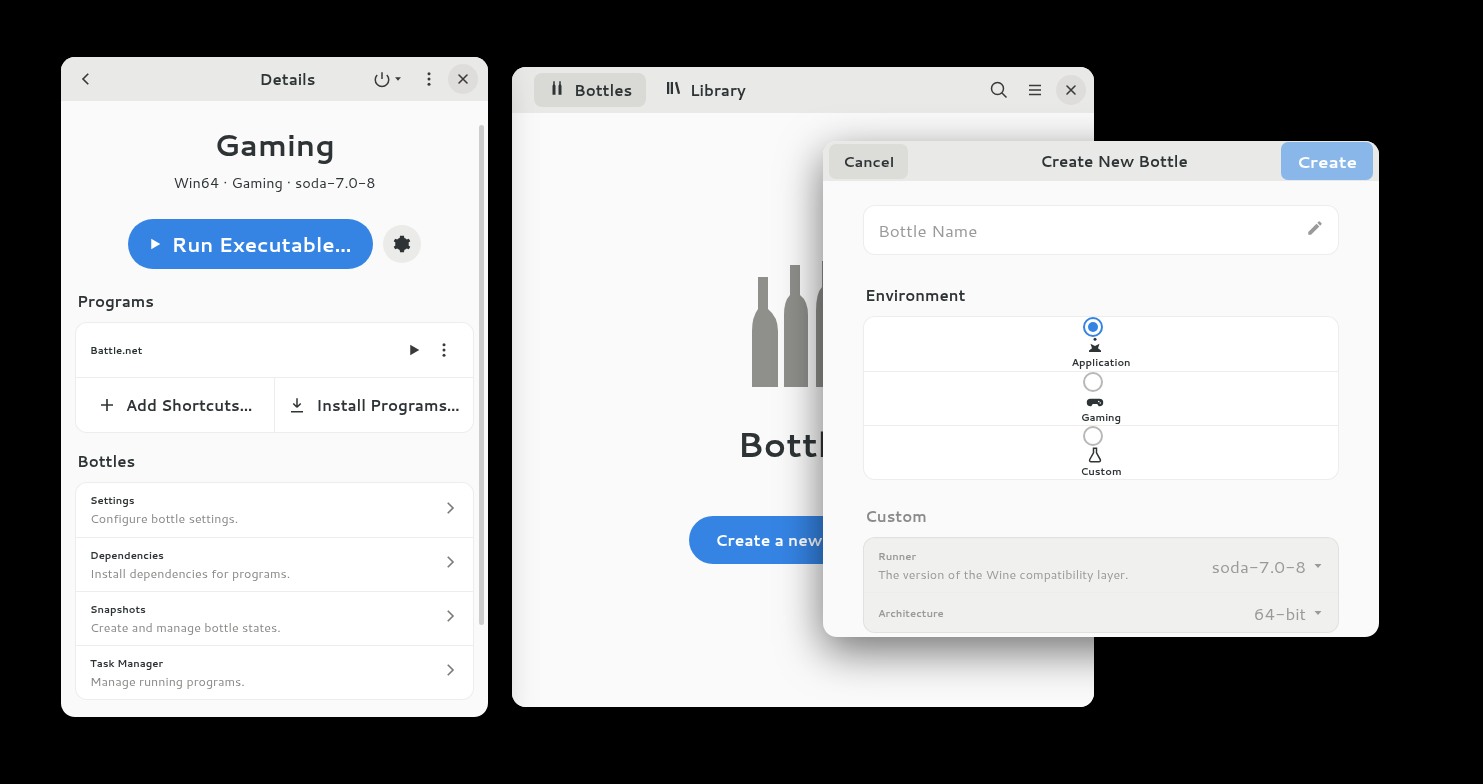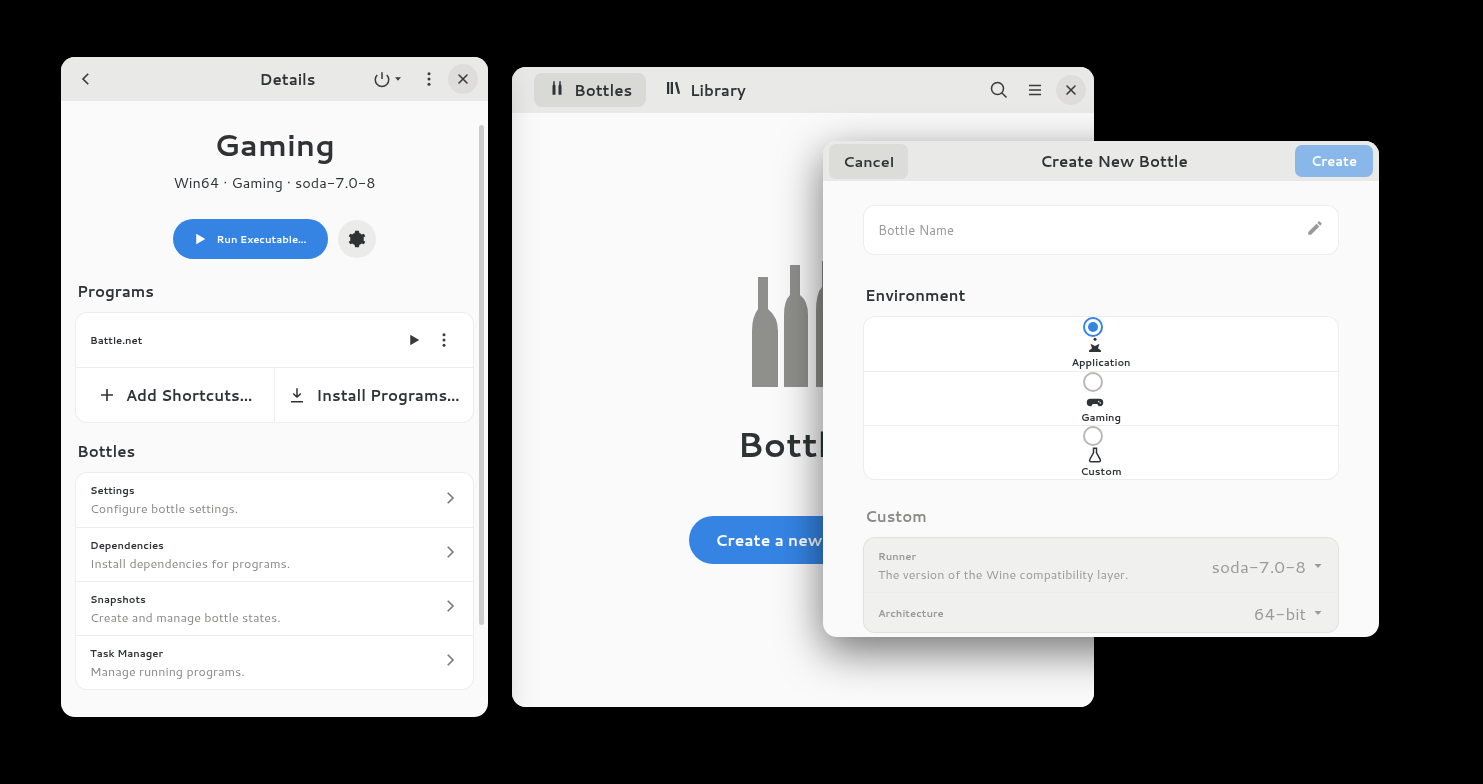--- a/index.html
+++ b/index.html
@@ -142,21 +142,21 @@
     justify-content: center;
     align-items: center;
     gap: 10px;
     margin-top: 26px;
     margin-bottom: 22px;
   }
   .run-pill {
     background: #3584e4;
     color: #fff;
     font-weight: 700;
-    font-size: 10px;
+    font-size: 20px;
     padding: 11px 22px 11px 18px;
     border-radius: 999px;
     display: inline-flex;
     align-items: center;
     gap: 8px;
   }
   .gear-circle {
     width: 38px; height: 38px;
     border-radius: 50%;
     background: #ebebe9;
@@ -243,37 +243,37 @@
     padding: 7px 14px;
     font-weight: 600;
     font-size: 14.5px;
   }
   .create-btn {
     background: #89b7ea;
     color: #fff;
     border-radius: 7px;
     padding: 7px 16px;
     font-weight: 700;
-    font-size: 13px;
+    font-size: 17px;
   }
   .win-create .body {
     flex: 1;
     padding: 24px 40px 0;
     overflow: hidden;
   }
   .name-field {
     background: #fff;
     border: 1px solid rgba(0,0,0,.07);
     border-radius: 12px;
     height: 50px;
     display: flex;
     align-items: center;
     padding: 0 14px;
     color: #9a9a98;
-    font-size: 13px;
+    font-size: 17px;
   }
   .name-field .spacer { flex: 1; }
 
   .env-card .row { min-height: 54px; flex-direction: column; }
   .radio {
     width: 20px; height: 20px;
     border-radius: 50%;
     border: 2px solid #b8b8b6;
     display: inline-flex; align-items: center; justify-content: center;
     margin-right: 16px;

